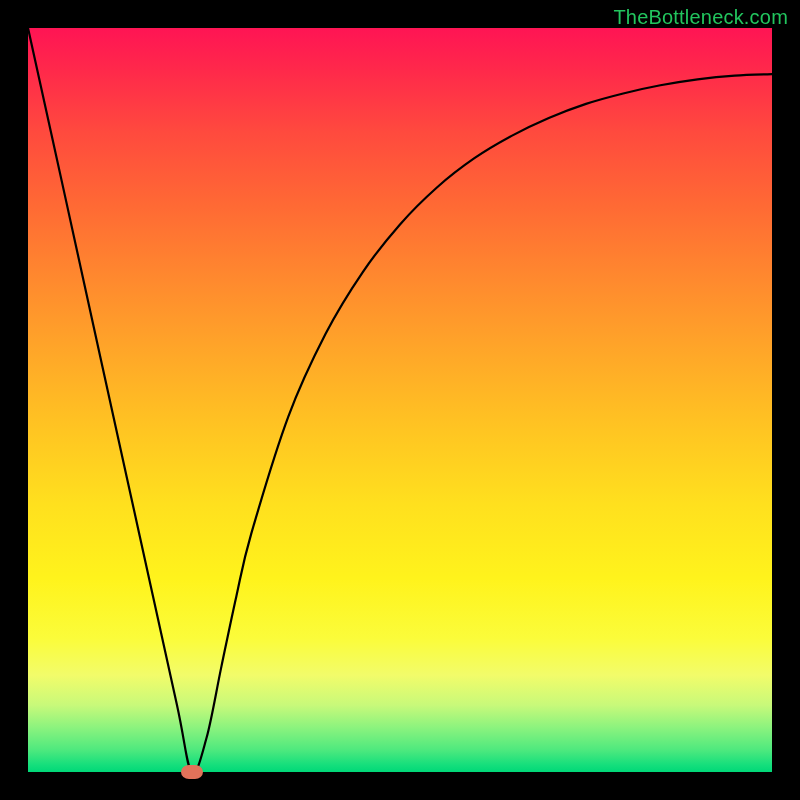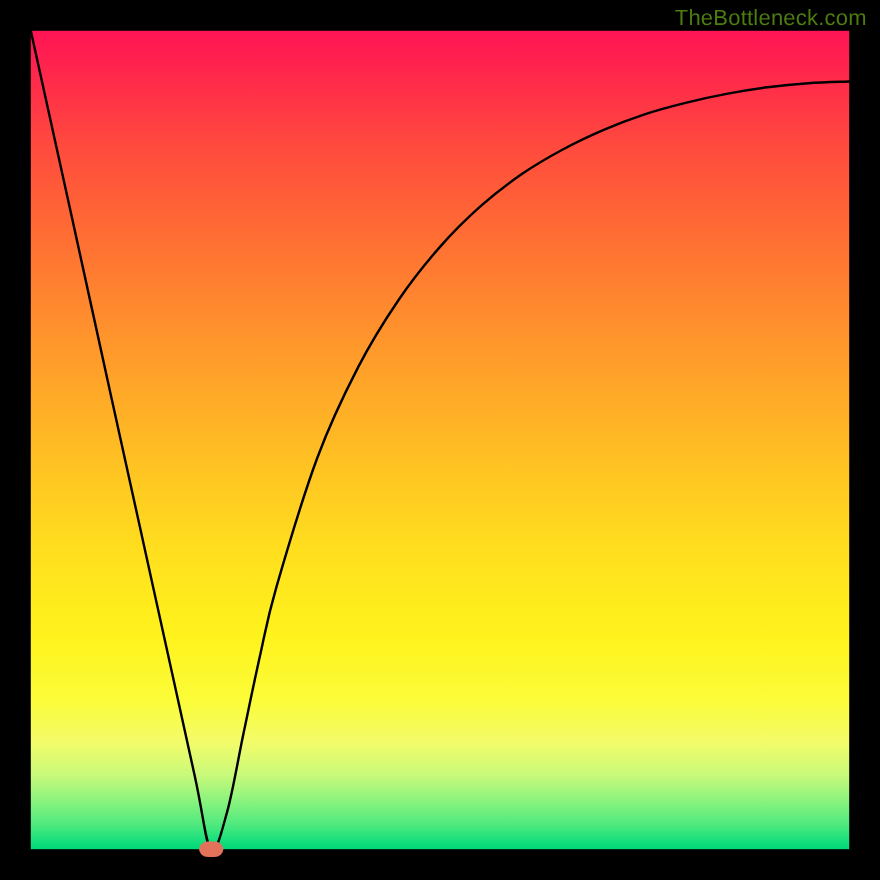--- a/index.html
+++ b/index.html
@@ -41,21 +41,21 @@
       #8cf37e 94%,
       #4fe97e 97%,
       #16df7c 99%,
       #00d878 100%
     );
   }
   .watermark {
     position: absolute;
     top: 6px;
     right: 12px;
-    color: #4d7c0f;
+    color: #22c55e;
     font-size: 20px;
     letter-spacing: 0.2px;
     user-select: none;
     margin-left: 16px;
   }
   .marker {
     position: absolute;
     width: 22px;
     height: 14px;
     border-radius: 8px / 7px;

